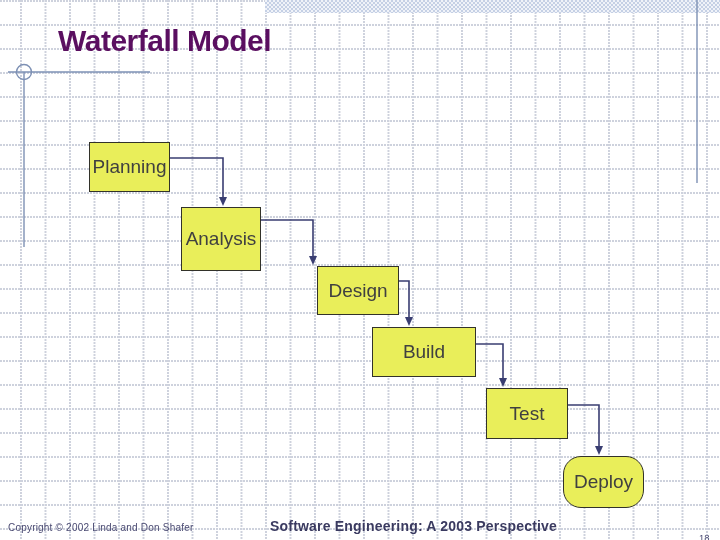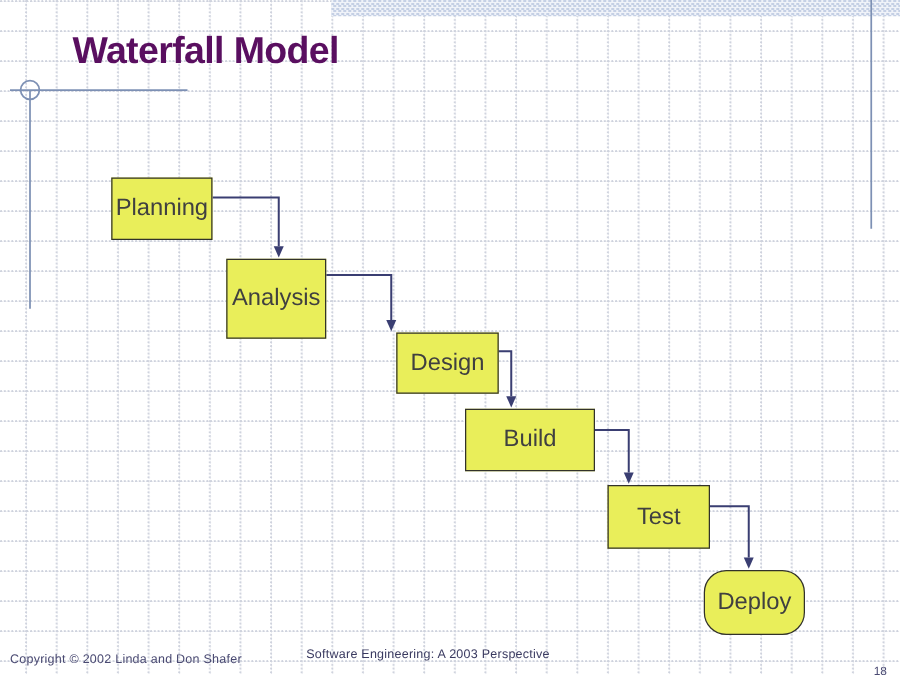--- a/index.html
+++ b/index.html
@@ -62,23 +62,23 @@
 
   .footer-copyright {
     position: absolute;
     left: 8px; top: 522px;
     font-size: 10px;
     letter-spacing: 0.2px;
     color: #4a4a72;
   }
   .footer-title {
     position: absolute;
-    left: 245px; top: 518px;
-    font-size: 10px;
-    font-weight: normal;
+    left: 270px; top: 518px;
+    font-size: 14px;
+    font-weight: bold;
     letter-spacing: 0.2px;
     color: #3a3a60;
   }
   .footer-page {
     position: absolute;
     left: 699px; top: 532px;
     font-size: 9.5px;
     color: #4a4a72;
   }
 </style>

